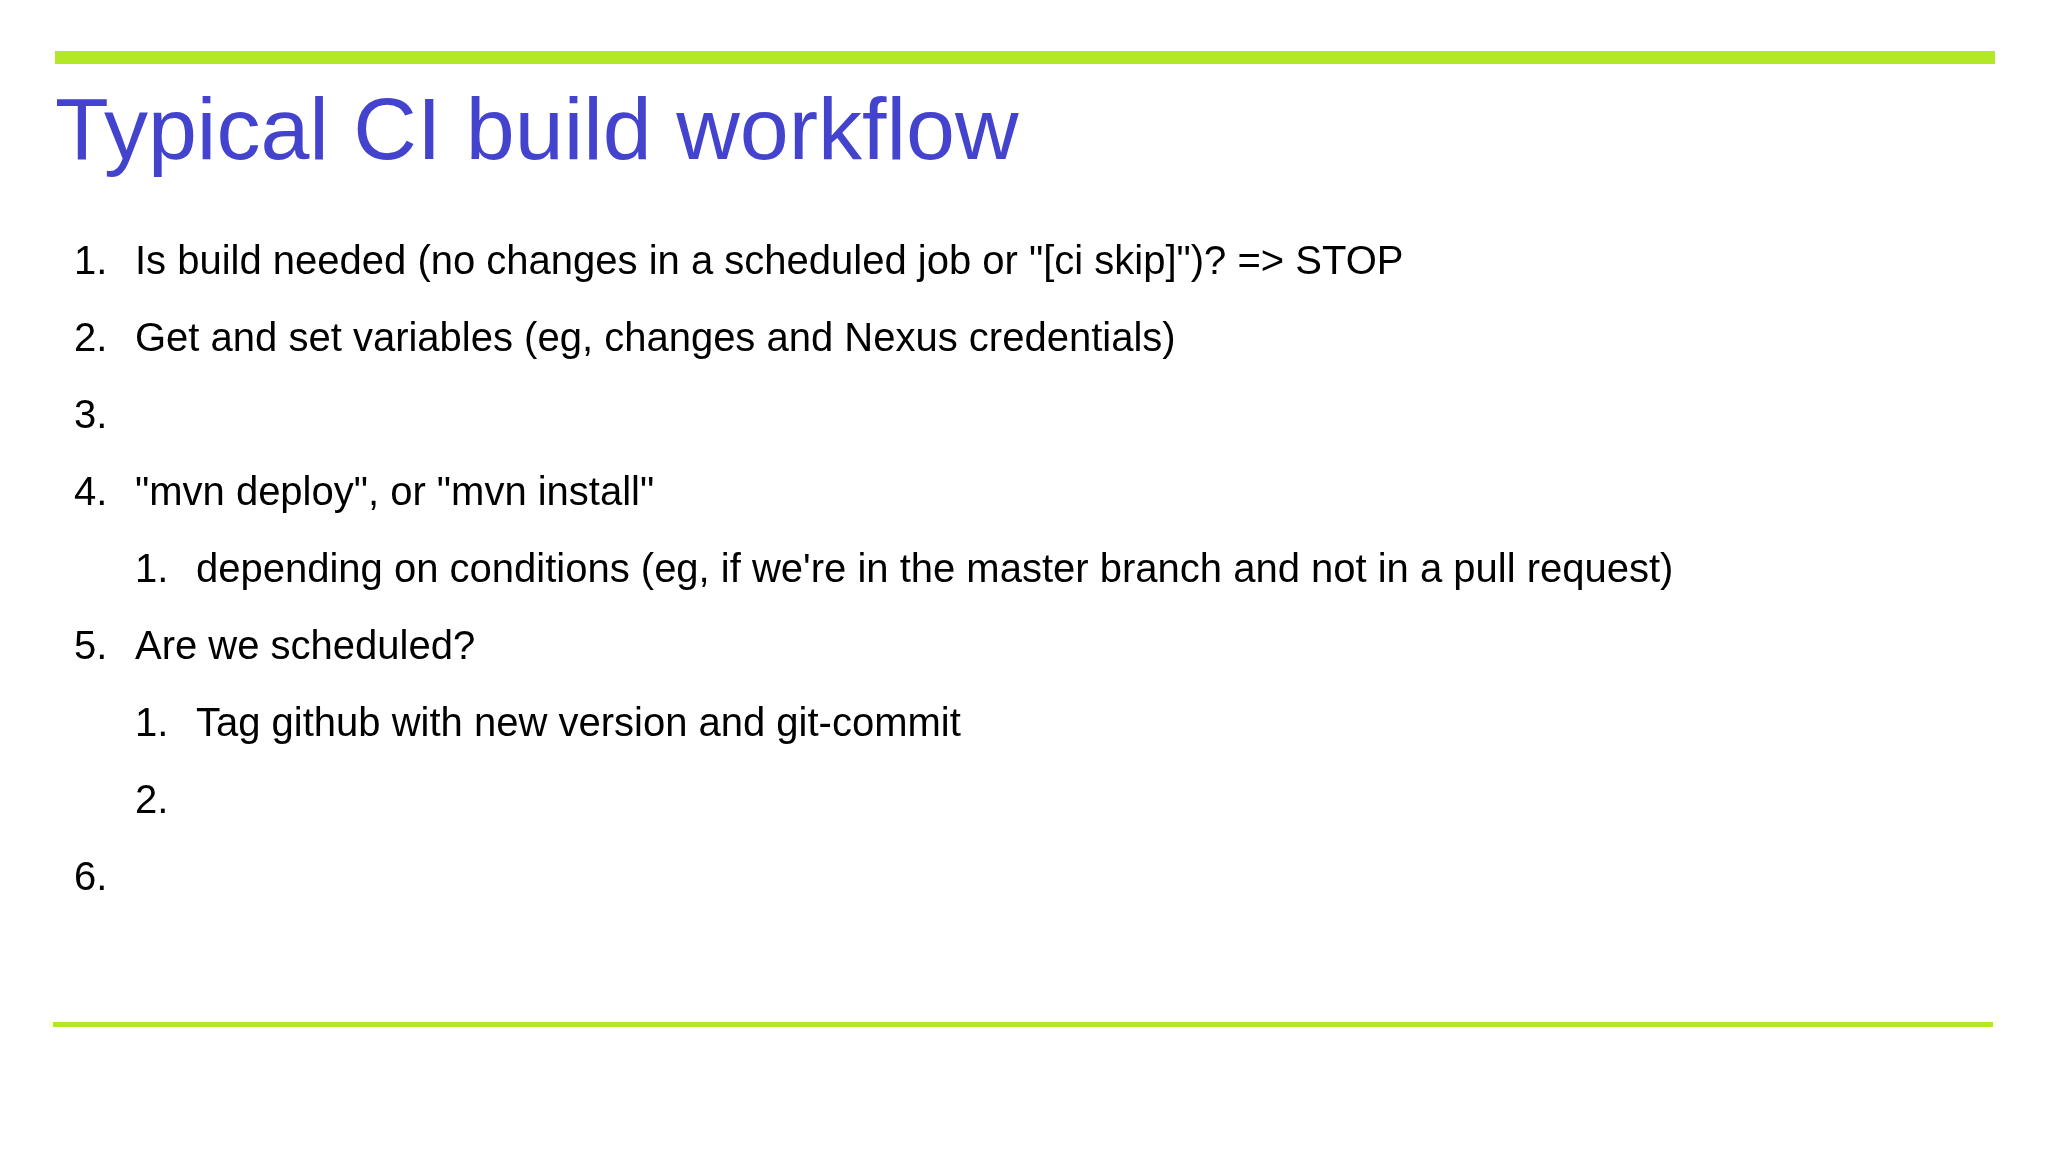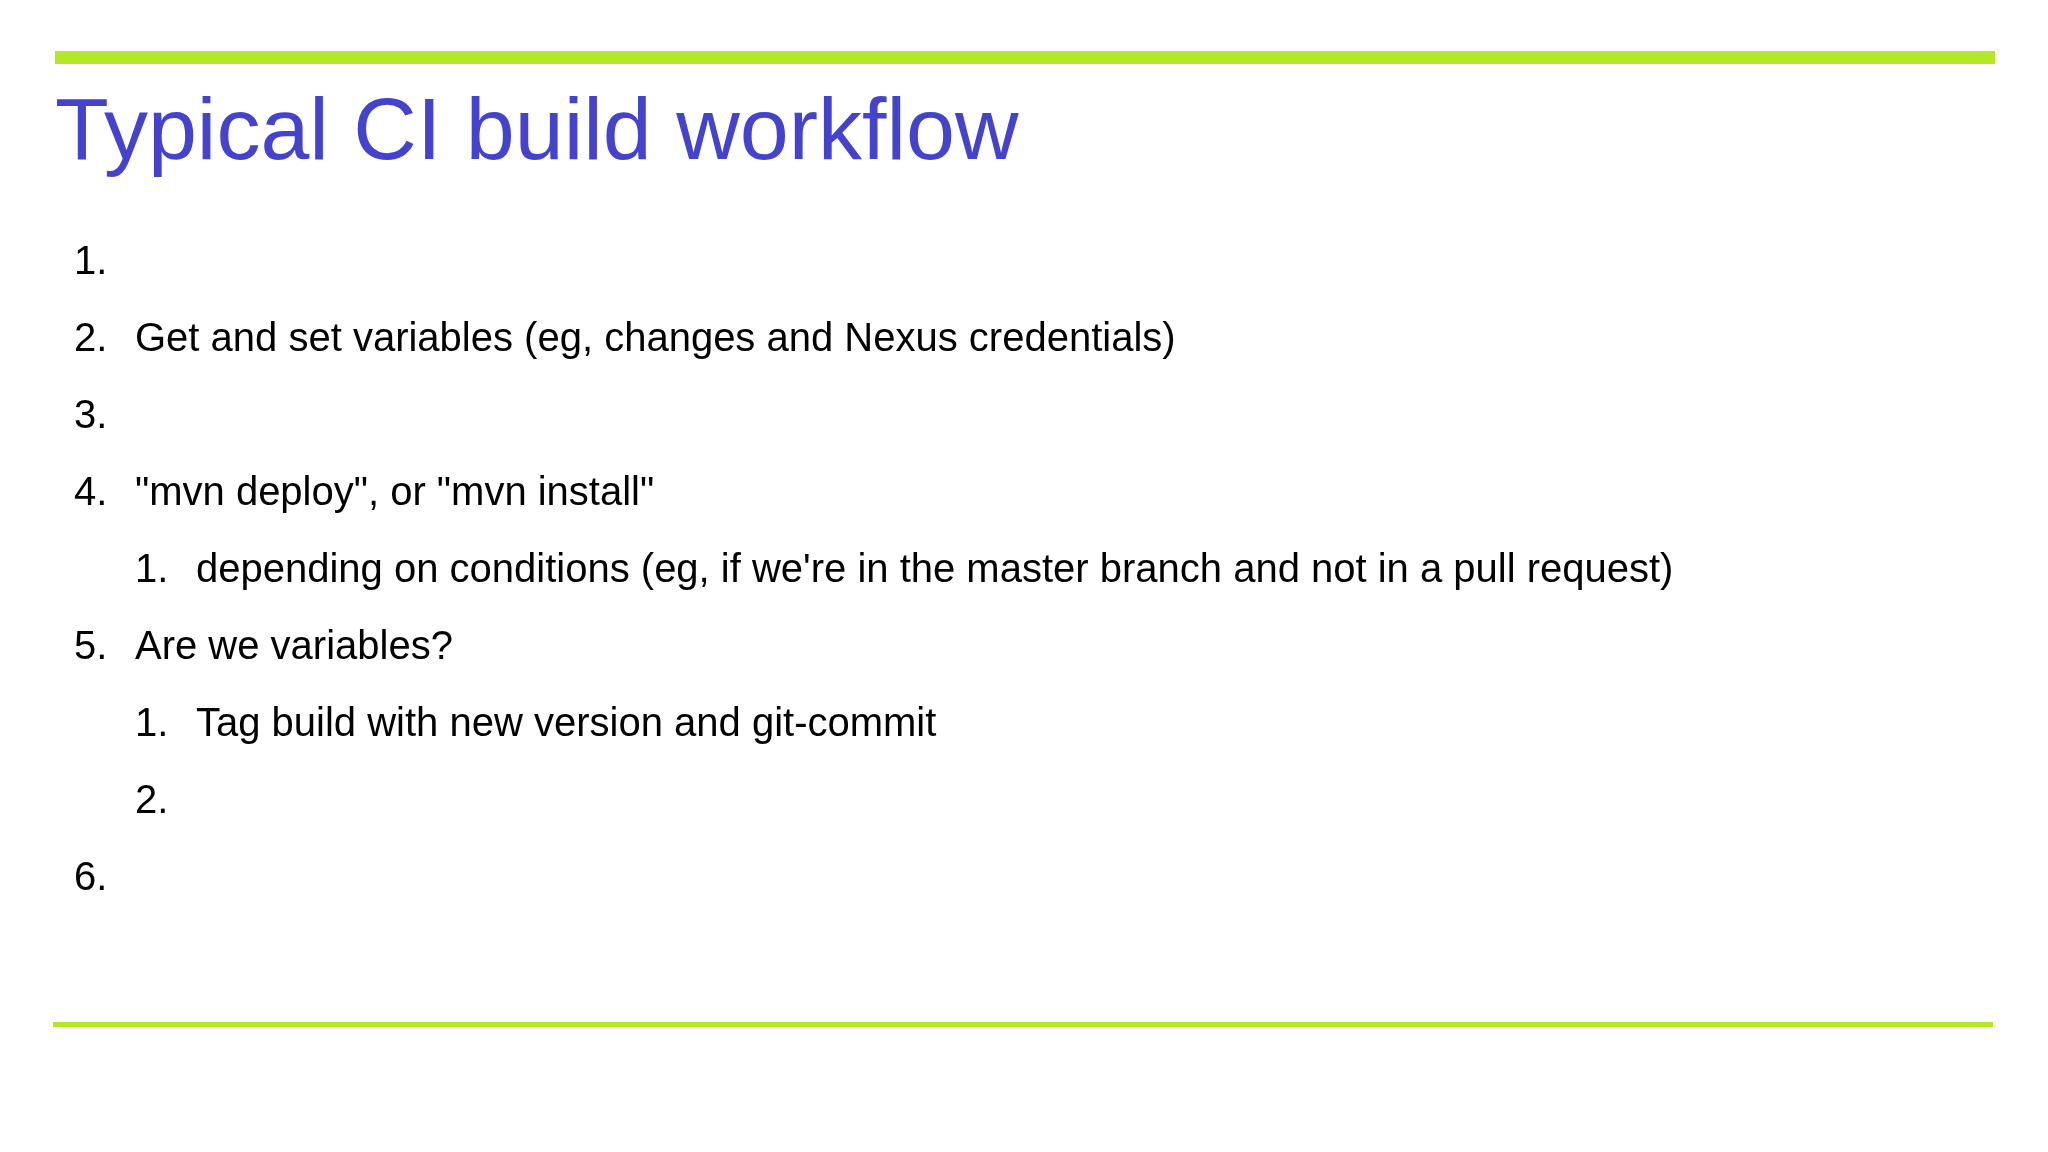--- a/index.html
+++ b/index.html
@@ -76,20 +76,21 @@
 <div class="slide">
 
   <div class="top-accent-bar"></div>
 
   <h1 class="slide-title">Typical CI build workflow</h1>
 
   <div class="workflow-list">
 
     <div class="list-row lvl1">
       <span class="list-num">1.</span>
+      <span class="list-text">Is build needed (no changes in a scheduled job or "[ci skip]")? =&gt; STOP</span>
     </div>
 
     <div class="list-row lvl1">
       <span class="list-num">2.</span>
       <span class="list-text">Get and set variables (eg, changes and Nexus credentials)</span>
     </div>
 
     <div class="list-row lvl1">
       <span class="list-num">3.</span>
     </div>
@@ -99,26 +100,26 @@
       <span class="list-text">"mvn deploy", or "mvn install"</span>
     </div>
 
     <div class="list-row lvl2">
       <span class="list-num">1.</span>
       <span class="list-text">depending on conditions (eg, if we're in the master branch and not in a pull request)</span>
     </div>
 
     <div class="list-row lvl1">
       <span class="list-num">5.</span>
-      <span class="list-text">Are we variables?</span>
+      <span class="list-text">Are we scheduled?</span>
     </div>
 
     <div class="list-row lvl2">
       <span class="list-num">1.</span>
-      <span class="list-text">Tag build with new version and git-commit</span>
+      <span class="list-text">Tag github with new version and git-commit</span>
     </div>
 
     <div class="list-row lvl2">
       <span class="list-num">2.</span>
     </div>
 
     <div class="list-row lvl1">
       <span class="list-num">6.</span>
     </div>
 

